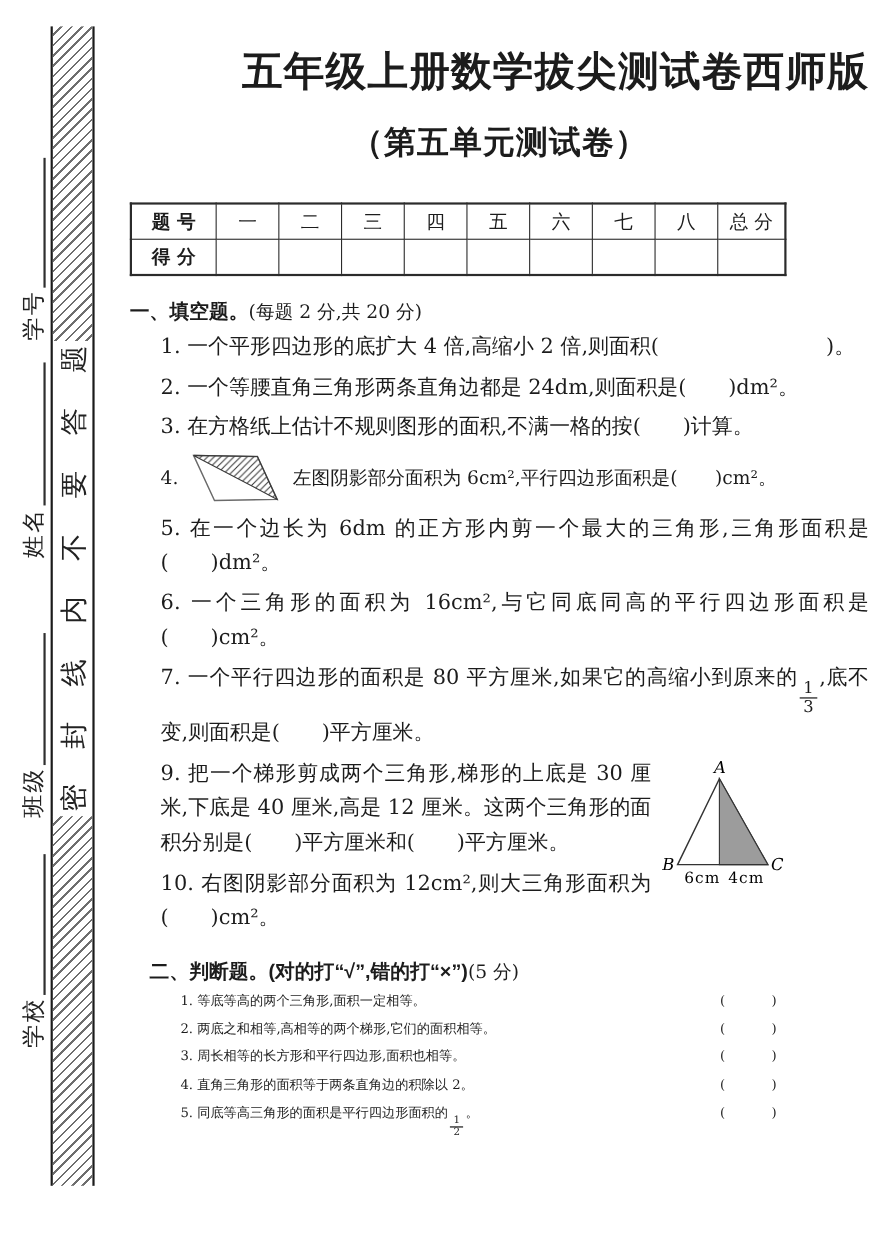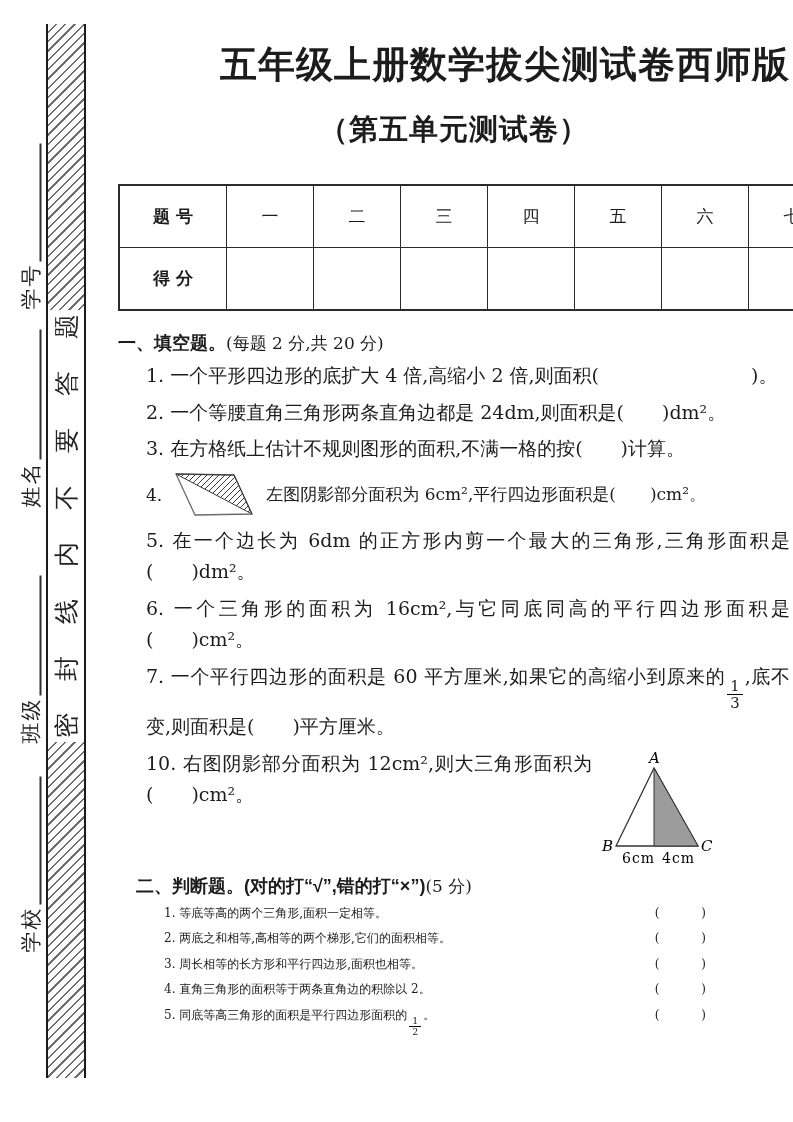--- a/index.html
+++ b/index.html
@@ -30,21 +30,21 @@
   
   .content{position:absolute;left:118px;top:34px;width:672px;}
   .title{margin:6px 0 0 0;text-align:right;font-size:37px;font-weight:700;letter-spacing:1px;
          font-family:"Liberation Sans","DejaVu Sans",sans-serif;}
   .subtitle{margin:20px 0 0 0;text-align:center;font-size:29px;font-weight:700;letter-spacing:1px;
             font-family:"Liberation Sans","DejaVu Sans",sans-serif;}
 
   table.score{margin-top:34px;border-collapse:collapse;table-layout:fixed;width:584px;
               border:2px solid #2b2b2b;}
   table.score td{border:1.5px solid #2b2b2b;height:31px;text-align:center;font-size:17px;
-                 padding:15px;overflow:hidden;}
+                 padding:0;overflow:hidden;}
   td.lblcell{font-weight:600;}
 
   .sec-head{margin:20px 0 4px 0;font-size:18px;}
   .h-bold{font-weight:700;font-family:"Liberation Sans","DejaVu Sans",sans-serif;}
   .h-note{font-weight:400;font-size:17px;}
 
   .q{margin:5px 0 5px 28px;font-size:19px;line-height:1.66;text-align:justify;}
   .q4row{display:flex;align-items:center;gap:8px;margin:4px 0 4px 28px;font-size:17px;}
   .q4row .q4txt{flex:1;}
 
@@ -152,37 +152,38 @@
           <polygon points="6,4 64,5 82,44 25,45" fill="#ffffff" stroke="#6a6a6a" stroke-width="1.3"></polygon>
           <polygon points="6,4 64,5 82,44" fill="url(#hp)" stroke="#3a3a3a" stroke-width="1"></polygon>
         </svg>
         <span class="q4txt">左图阴影部分面积为 6cm²,平行四边形面积是(　　)cm²。</span>
       </div>
 
       <p class="q">5. 在一个边长为 6dm 的正方形内剪一个最大的三角形,三角形面积是(　　)dm²。</p>
       <p class="q">6. 一个三角形的面积为 16cm²,与它同底同高的平行四边形面积是(　　)cm²。</p>
 
       <p class="q">
-        <span>7. 一个平行四边形的面积是 60 平方厘米,如果它的高缩小到原来的</span><span class="frac">
+        <span>7. 一个平行四边形的面积是 80 平方厘米,如果它的高缩小到原来的</span><span class="frac">
             <span class="fnum">1</span>
             <span class="fden">3</span>
           </span><span>,底不变,则面积是(　　)平方厘米。</span>
       </p>
 
 
       <svg class="tri-fig" viewBox="0 0 112 120">
         <polygon points="54,18 16,96 98,96" fill="#ffffff" stroke="#333333" stroke-width="1.3"></polygon>
         <polygon points="54,18 54,96 98,96" fill="#9c9c9c" stroke="#333333" stroke-width="1"></polygon>
         <text class="fig-lbl" x="49" y="13">A</text>
         <text class="fig-lbl" x="2" y="101">B</text>
         <text class="fig-lbl" x="101" y="101">C</text>
         <text class="fig-dim" x="22" y="113">6cm</text>
         <text class="fig-dim" x="62" y="113">4cm</text>
       </svg>
 
+      <p class="q">9. 把一个梯形剪成两个三角形,梯形的上底是 30 厘米,下底是 40 厘米,高是 12 厘米。这两个三角形的面积分别是(　　)平方厘米和(　　)平方厘米。</p>
       <p class="q">10. 右图阴影部分面积为 12cm²,则大三角形面积为(　　)cm²。</p>
     </div>
 
     <div class="sec2">
       <p class="sec-head">
         <span class="h-bold">二、判断题。(对的打“√”,错的打“×”)</span><span class="h-note">(5 分)</span>
       </p>
 
       <div class="tf-row">
         <span>1. 等底等高的两个三角形,面积一定相等。</span>

